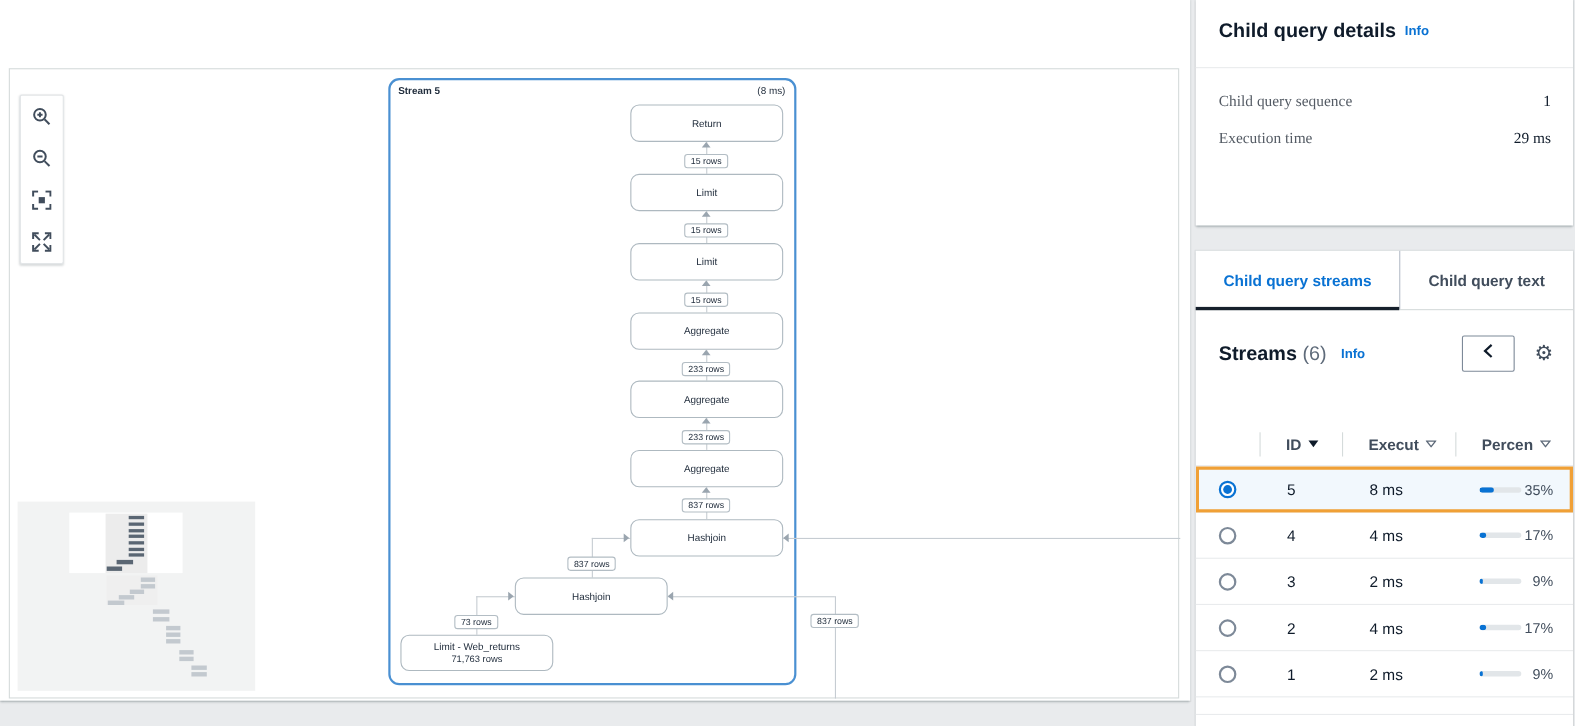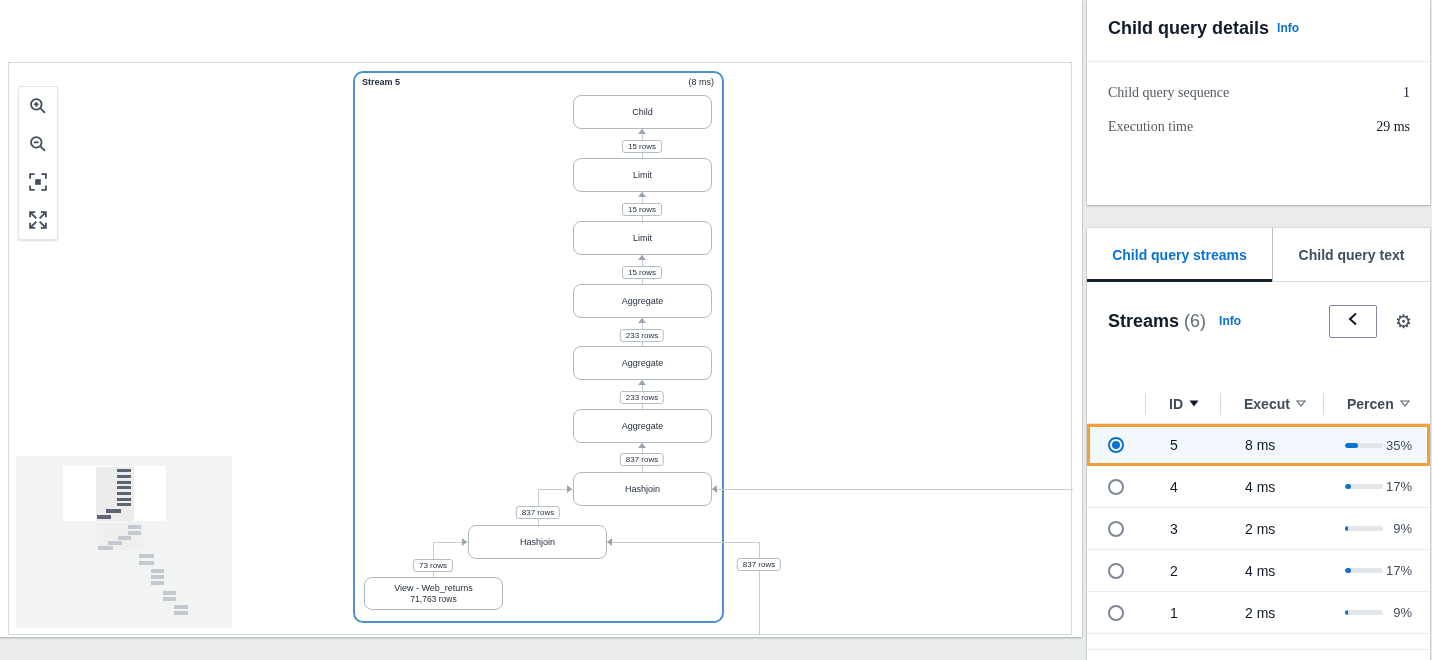--- a/index.html
+++ b/index.html
@@ -151,21 +151,21 @@
     <div class="arr up" style="left:629px;top:255px"></div>
     <div class="arr up" style="left:629px;top:317px"></div>
     <div class="arr up" style="left:629px;top:380px"></div>
     <div class="arr right" style="left:558px;top:422px"></div>
     <div class="arr right" style="left:453px;top:475px"></div>
     <div class="arr left" style="left:598px;top:475px"></div>
     <div class="arr left" style="left:703px;top:422px"></div>
 
     <div id="plan-nodes">
         <div class="pnode" style="left: 564px; top: 32px;">
-          <div class="nlabel">Child</div>
+          <div class="nlabel">Return</div>
         </div>
         <div class="pnode" style="left: 564px; top: 95px;">
           <div class="nlabel">Limit</div>
         </div>
         <div class="pnode" style="left: 564px; top: 158px;">
           <div class="nlabel">Limit</div>
         </div>
         <div class="pnode" style="left: 564px; top: 221px;">
           <div class="nlabel">Aggregate</div>
         </div>
@@ -175,21 +175,21 @@
         <div class="pnode" style="left: 564px; top: 346px;">
           <div class="nlabel">Aggregate</div>
         </div>
         <div class="pnode" style="left: 564px; top: 409px;">
           <div class="nlabel">Hashjoin</div>
         </div>
         <div class="pnode" style="left: 459px; top: 462px;">
           <div class="nlabel">Hashjoin</div>
         </div>
         <div class="pnode" style="left: 355px; top: 514px; height: 33px;">
-          <div class="nlabel">View - Web_returns</div>
+          <div class="nlabel">Limit - Web_returns</div>
           <div class="nsub">71,763 rows</div>
         </div>
         <div class="elabel" style="left: 633px; top: 77px;">15 rows</div>
         <div class="elabel" style="left: 633px; top: 140px;">15 rows</div>
         <div class="elabel" style="left: 633px; top: 203px;">15 rows</div>
         <div class="elabel" style="left: 633px; top: 266px;">233 rows</div>
         <div class="elabel" style="left: 633px; top: 328px;">233 rows</div>
         <div class="elabel" style="left: 633px; top: 390px;">837 rows</div>
         <div class="elabel" style="left: 529px; top: 443px;">837 rows</div>
         <div class="elabel" style="left: 424px; top: 496px;">73 rows</div>

